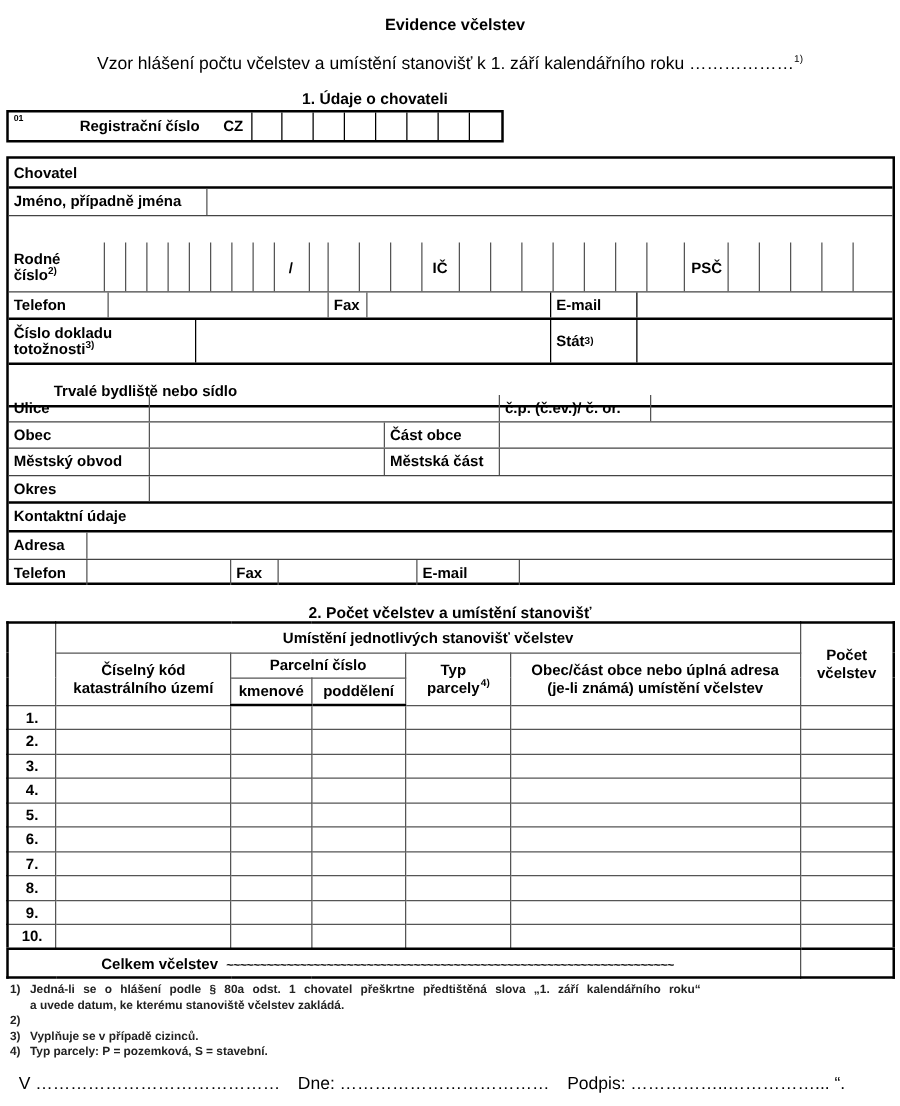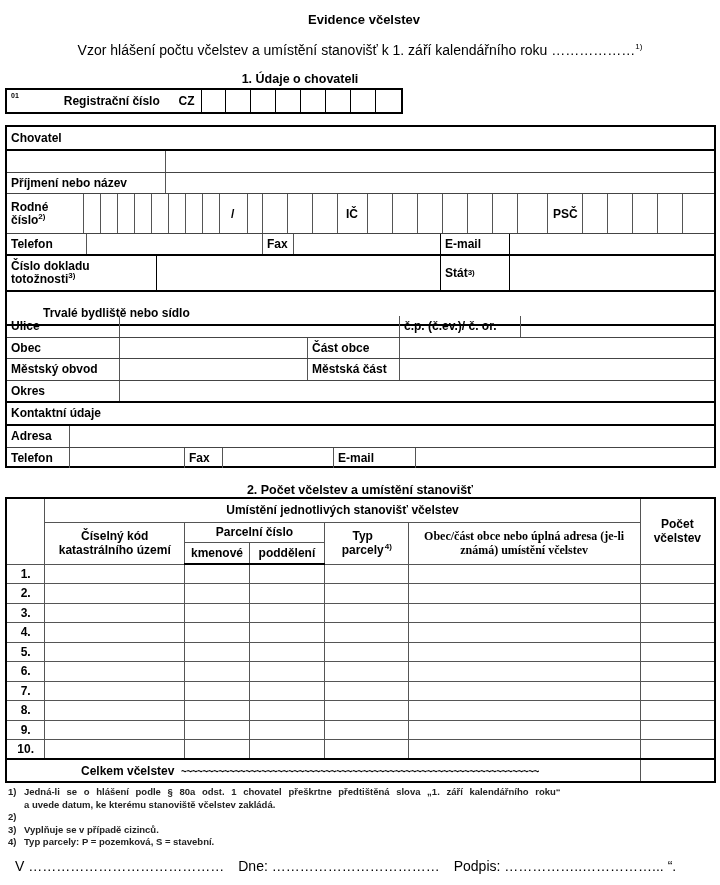--- a/index.html
+++ b/index.html
@@ -71,29 +71,25 @@
   <div class="cell"></div>
 </div>
 
 <div class="abs box1">
 
   <div class="row thick" style="top:0;height:24px;">
     <div class="lbl">Chovatel</div>
   </div>
 
   <div class="row" style="top:24px;height:22px;">
+    <div class="lbl">Jméno, případně jména</div>
     <div class="vl" style="left:158px;"></div>
     <div class="fill" style="left:159px;right:0;"></div>
   </div>
 
-  <div class="row" style="top:46px;height:21px;">
-    <div class="lbl">Příjmení nebo název</div>
-    <div class="vl" style="left:158px;"></div>
-    <div class="fill" style="left:159px;right:0;"></div>
-  </div>
 
   <div class="row" style="top:67px;height:40px;" id="rcrow">
     <div class="lbl" style="line-height:13px;">
       <span style="display:block;width:60px;"><span>Rodné číslo</span><sup>2)</sup></span>
     </div>
     <div class="abs" style="left:224px;top:0;height:100%;display:flex;align-items:center;font-weight:bold;font-size:12px;">/</div>
     <div class="abs" style="left:339px;top:0;height:100%;display:flex;align-items:center;font-weight:bold;font-size:12px;">IČ</div>
     <div class="abs" style="left:546px;top:0;height:100%;display:flex;align-items:center;font-weight:bold;font-size:12px;">PSČ</div>
   <div class="vl" style="left: 76px;"></div>
       <div class="vl" style="left: 93px;"></div>
@@ -259,21 +255,21 @@
   <tbody>
       <tr style="height:24px;">
     <th rowspan="3"></th>
     <th colspan="5" style="font-weight:normal;font-weight:bold;">Umístění jednotlivých stanovišť včelstev</th>
     <th rowspan="3" style="padding:0 6px;">Počet včelstev</th>
   </tr>
   <tr style="height:20px;">
     <th rowspan="2" style="padding:0 6px;">Číselný kód katastrálního území</th>
     <th colspan="2">Parcelní číslo</th>
     <th rowspan="2"><span style="display:inline-block;width:44px;">Typ parcely</span><sup>4)</sup></th>
-    <th rowspan="2" style="padding:0 10px;font-family:Liberation Serif, serif;">Obec/část obce nebo úplná adresa (je-li známá) umístění včelstev</th>
+    <th rowspan="2" style="padding:0 10px;">Obec/část obce nebo úplná adresa (je-li známá) umístění včelstev</th>
   </tr>
   <tr class="hdr3" style="height:22px;">
     <th>kmenové</th>
     <th>poddělení</th>
   </tr>
   </tbody>
     <tbody id="rows">
       <tr class="datarow">
         <td class="num">1.</td>
         <td></td>

